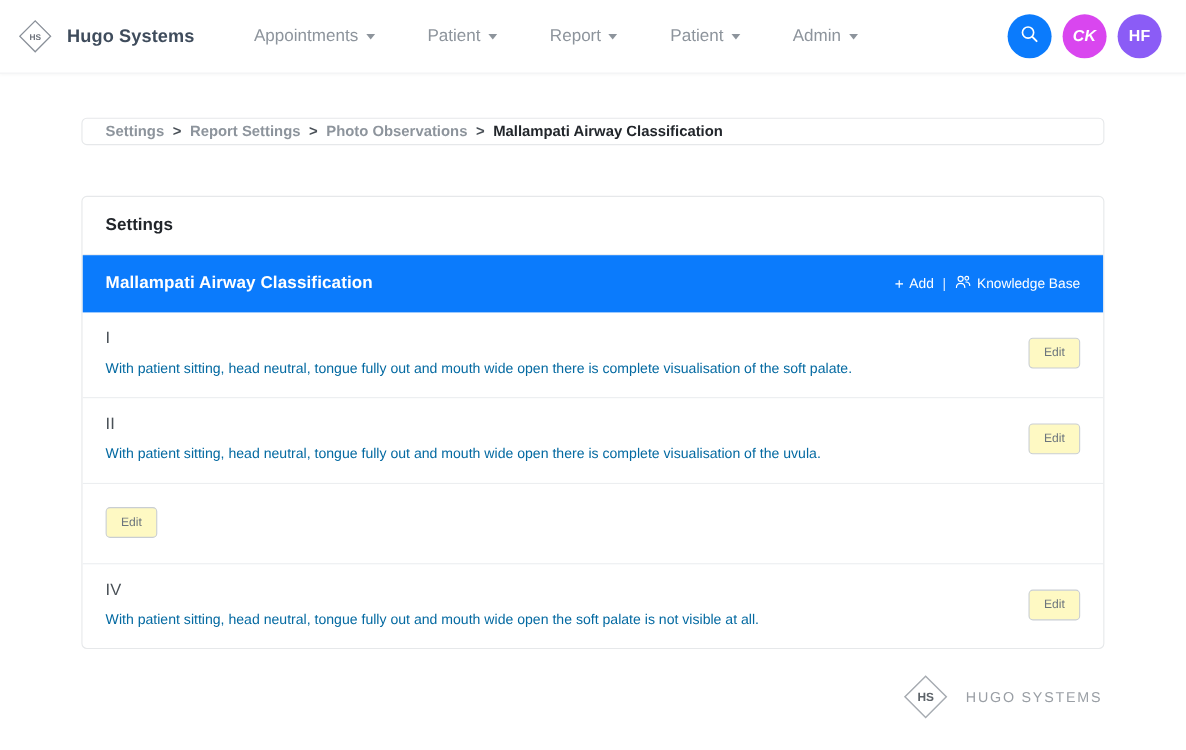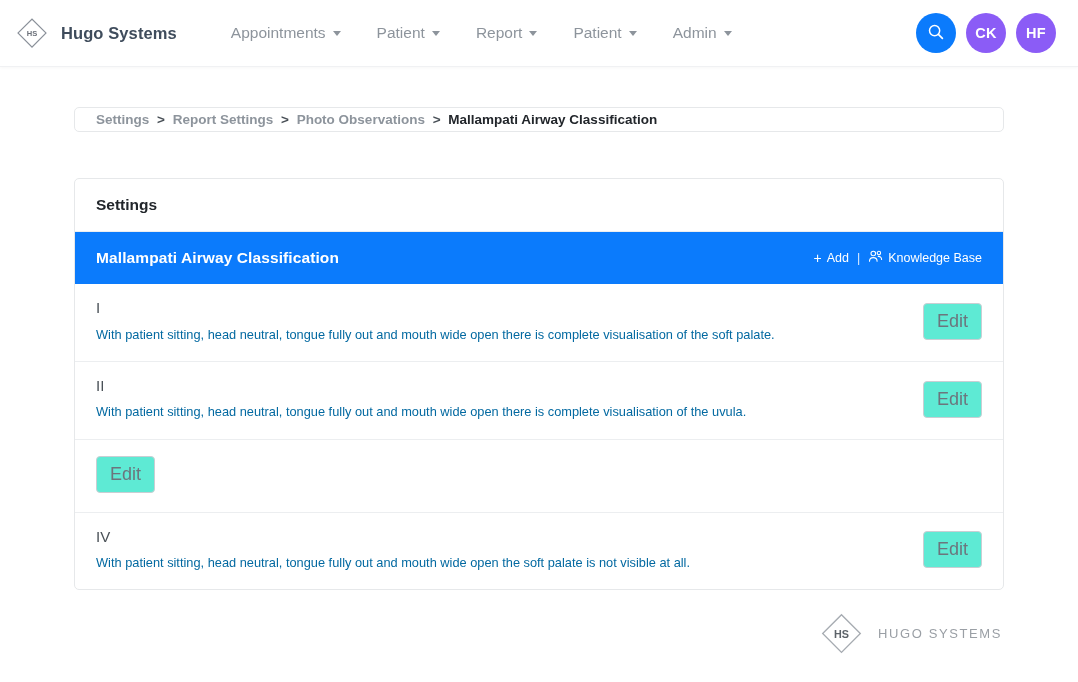--- a/index.html
+++ b/index.html
@@ -42,21 +42,21 @@
   .brand-name {
     font-size: 16.5px;
     font-weight: bold;
     color: #3f4c5c;
     letter-spacing: .1px;
     white-space: nowrap;
   }
   .nav-items {
     display: flex;
     align-items: center;
-    gap: 4px;
+    gap: 16px;
     list-style: none;
     margin: 0;
     padding: 0;
   }
   .nav-item {
     display: flex;
     align-items: center;
     gap: 7px;
     padding: 6px 16px;
     font-size: 15.5px;
@@ -86,21 +86,21 @@
     justify-content: center;
     color: #ffffff;
     font-size: 14.5px;
     font-weight: bold;
     letter-spacing: .3px;
     cursor: pointer;
     border: none;
     font-family: "Liberation Sans", sans-serif;
   }
   .circle-search { background: #0b7bfc; }
-  .circle-ck { background: #8b5cf6; }
+  .circle-ck { background: #d946ef; font-style: italic; }
   .circle-hf { background: #8b5cf6; }
 
   
   .page {
     padding: 0 38px;
   }
   .container {
     max-width: 930px;
     margin: 0 auto;
   }
@@ -188,23 +188,23 @@
     margin-bottom: 9px;
     line-height: 1.1;
   }
   .row-desc {
     font-size: 12.8px;
     color: #0369a1;
     line-height: 1.35;
   }
   .edit-btn {
     border: 1px solid #c9ced3;
-    background: #5eead4;
+    background: #fef9c3;
     color: #6c757d;
-    font-size: 18px;
+    font-size: 11px;
     border-radius: 4px;
     padding: 7px 13px;
     cursor: pointer;
     font-family: "Liberation Sans", sans-serif;
     white-space: nowrap;
   }
 
   
   .footer {
     display: flex;

